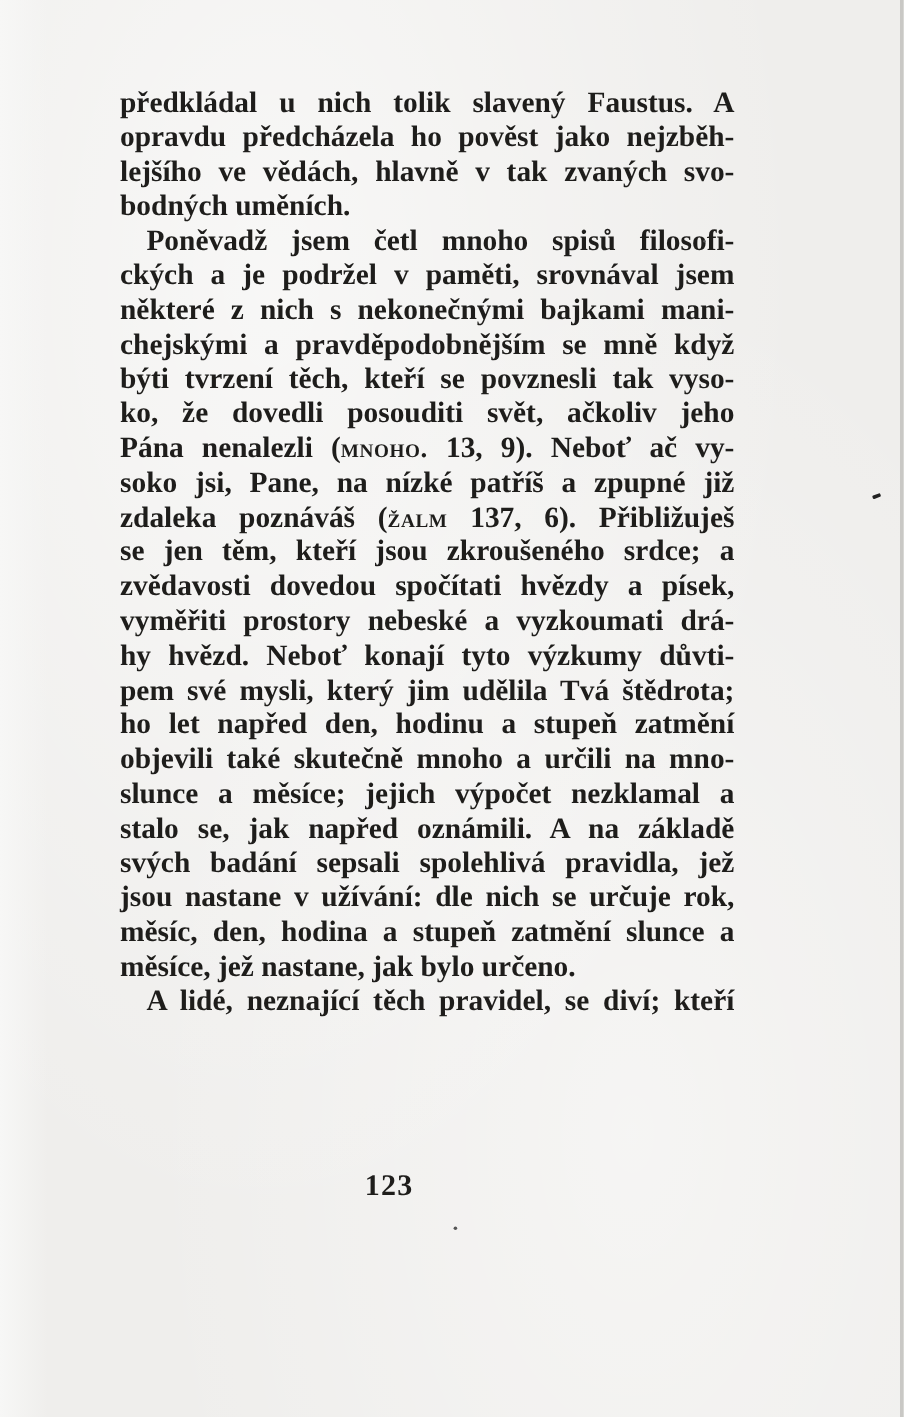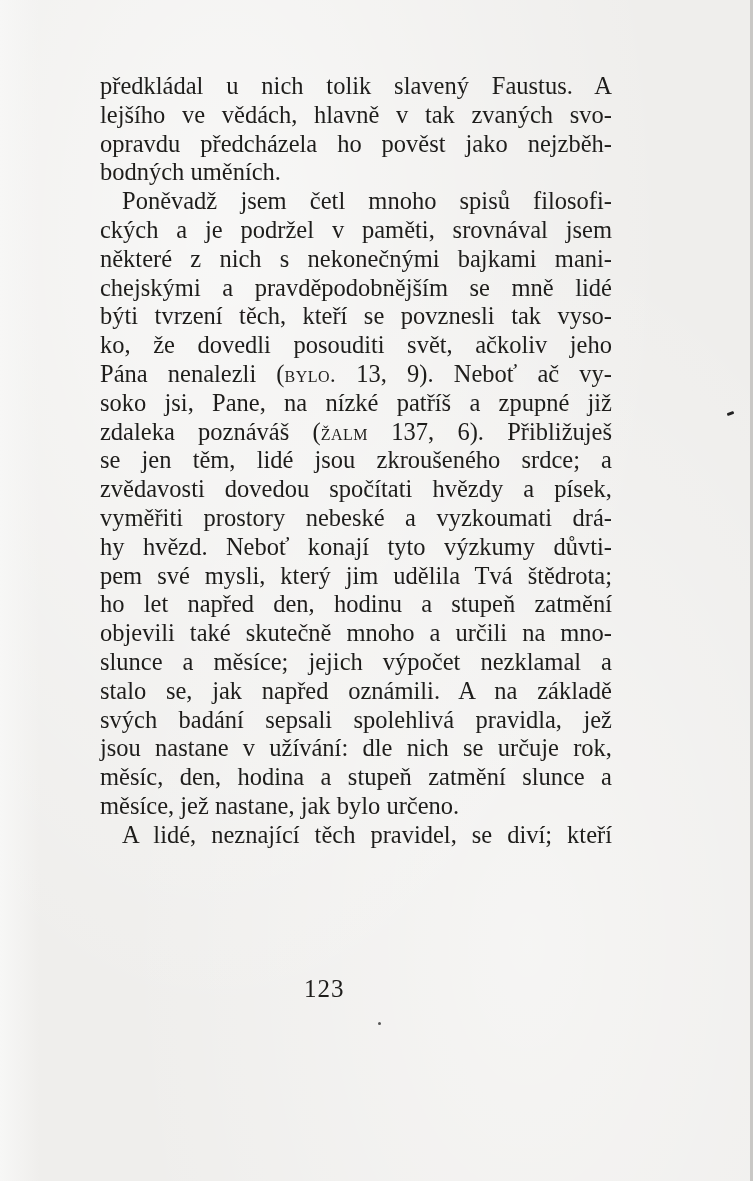--- a/index.html
+++ b/index.html
@@ -15,20 +15,21 @@
     }
     .page {
       position: absolute;
       left: 0; top: 0;
       width: 753px;
       height: 1181px;
       background:
         radial-gradient(ellipse at 30% 20%, rgba(255,255,255,0.55), rgba(255,255,255,0) 60%),
         radial-gradient(ellipse at 70% 80%, rgba(255,255,255,0.4), rgba(255,255,255,0) 55%),
         #efeeec;
+      font-weight: bold;
     }
     .page-edge-left {
       position: absolute;
       left: 0; top: 0;
       width: 40px; height: 1181px;
       background: linear-gradient(to right, #f7f7f6, rgba(247,247,246,0));
     }
     .page-edge-right {
       position: absolute;
       right: 0; top: 0;
@@ -93,36 +94,36 @@
 <body>
 
 <div class="page">
   <div class="page-edge-left"></div>
   <div class="page-edge-right"></div>
 
   <div class="text-block">
 
     <div>
       <span class="line">předkládal u nich tolik slavený Faustus. A</span>
+      <span class="line">opravdu předcházela ho pověst jako nejzběh-</span>
       <span class="line">lejšího ve vědách, hlavně v tak zvaných svo-</span>
-      <span class="line">opravdu předcházela ho pověst jako nejzběh-</span>
       <span class="line last">bodných uměních.</span>
     </div>
 
     <div>
       <span class="line indent">Poněvadž jsem četl mnoho spisů filosofi-</span>
       <span class="line">ckých a je podržel v paměti, srovnával jsem</span>
       <span class="line">některé z nich s nekonečnými bajkami mani-</span>
-      <span class="line">chejskými a pravděpodobnějším se mně lidé</span>
+      <span class="line">chejskými a pravděpodobnějším se mně když</span>
       <span class="line">býti tvrzení těch, kteří se povznesli tak vyso-</span>
       <span class="line">ko, že dovedli posouditi svět, ačkoliv jeho</span>
-      <span class="line">Pána nenalezli (<span class="sc">bylo.</span> 13, 9). Neboť ač vy-</span>
+      <span class="line">Pána nenalezli (<span class="sc">mnoho.</span> 13, 9). Neboť ač vy-</span>
       <span class="line">soko jsi, Pane, na nízké patříš a zpupné již</span>
       <span class="line">zdaleka poznáváš (<span class="sc">žalm</span> 137, 6). Přibližuješ</span>
-      <span class="line">se jen těm, lidé jsou zkroušeného srdce; a</span>
+      <span class="line">se jen těm, kteří jsou zkroušeného srdce; a</span>
       <span class="line">zvědavosti dovedou spočítati hvězdy a písek,</span>
       <span class="line">vyměřiti prostory nebeské a vyzkoumati drá-</span>
       <span class="line">hy hvězd. Neboť konají tyto výzkumy důvti-</span>
       <span class="line">pem své mysli, který jim udělila Tvá štědrota;</span>
       <span class="line">ho let napřed den, hodinu a stupeň zatmění</span>
       <span class="line">objevili také skutečně mnoho a určili na mno-</span>
       <span class="line">slunce a měsíce; jejich výpočet nezklamal a</span>
       <span class="line">stalo se, jak napřed oznámili. A na základě</span>
       <span class="line">svých badání sepsali spolehlivá pravidla, jež</span>
       <span class="line">jsou nastane v užívání: dle nich se určuje rok,</span>

